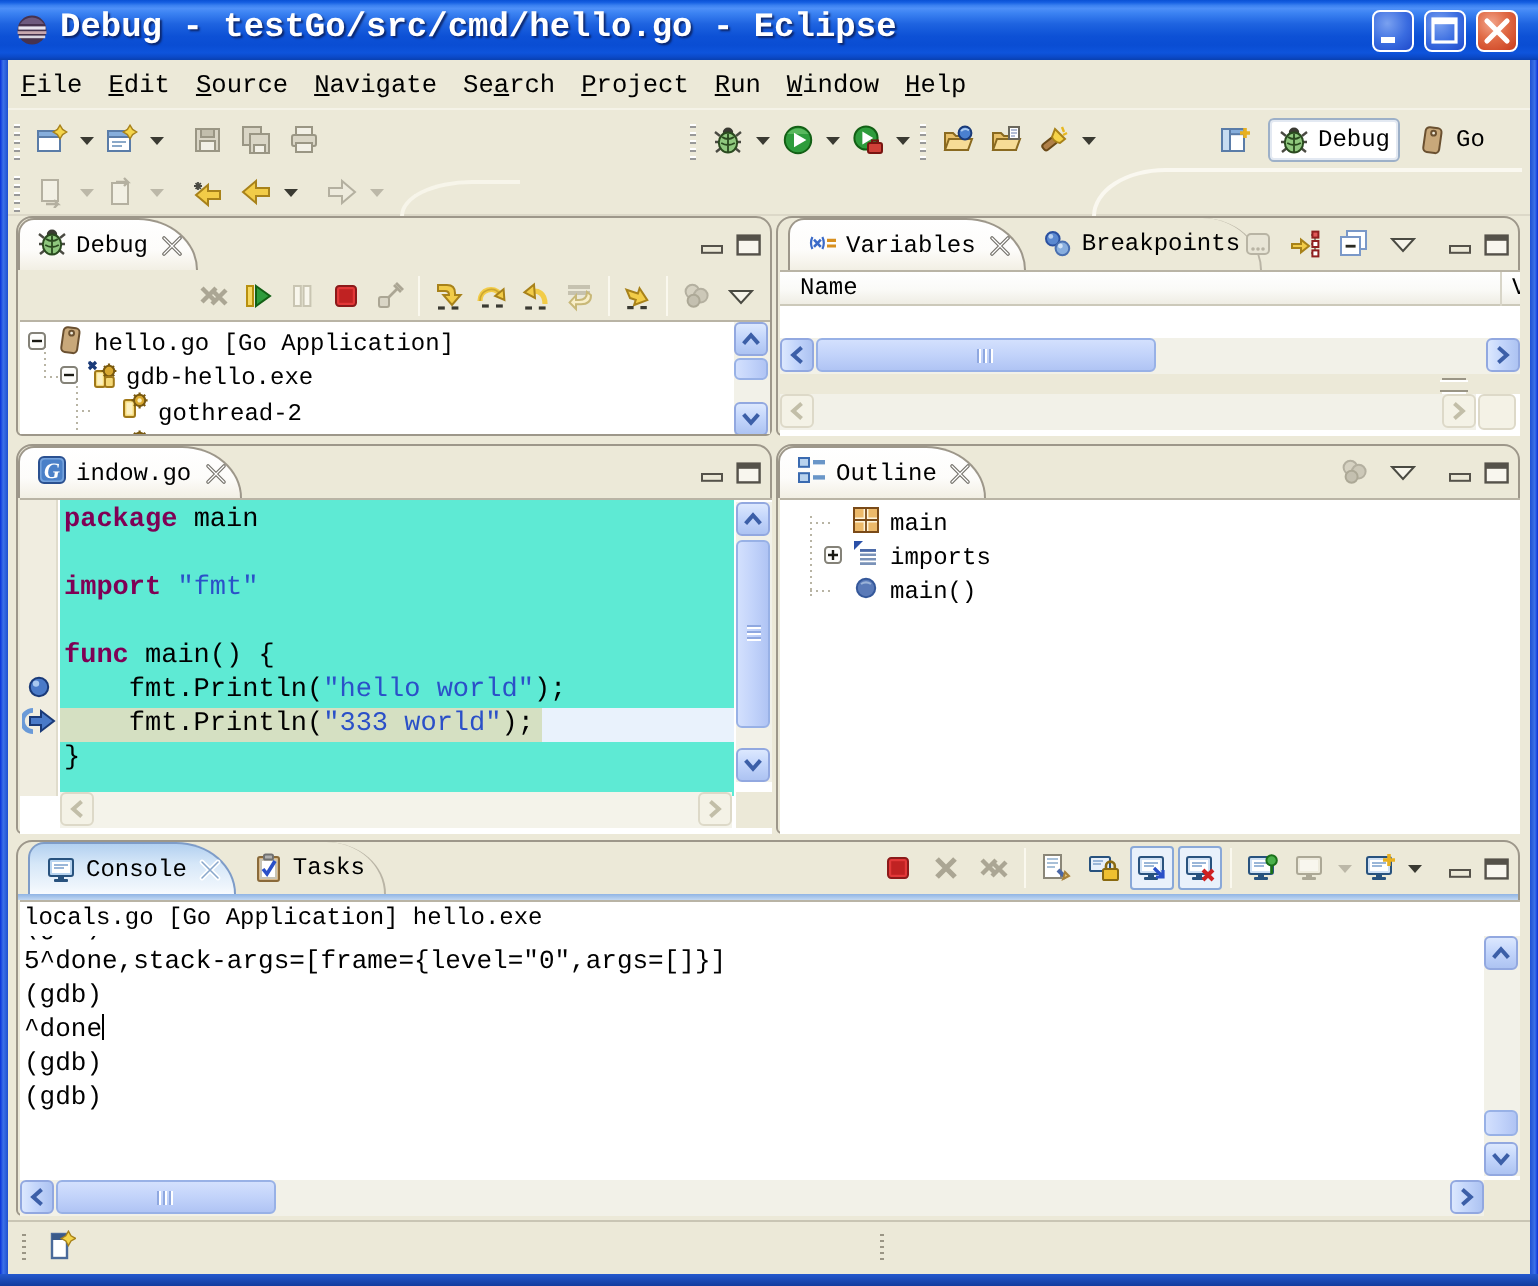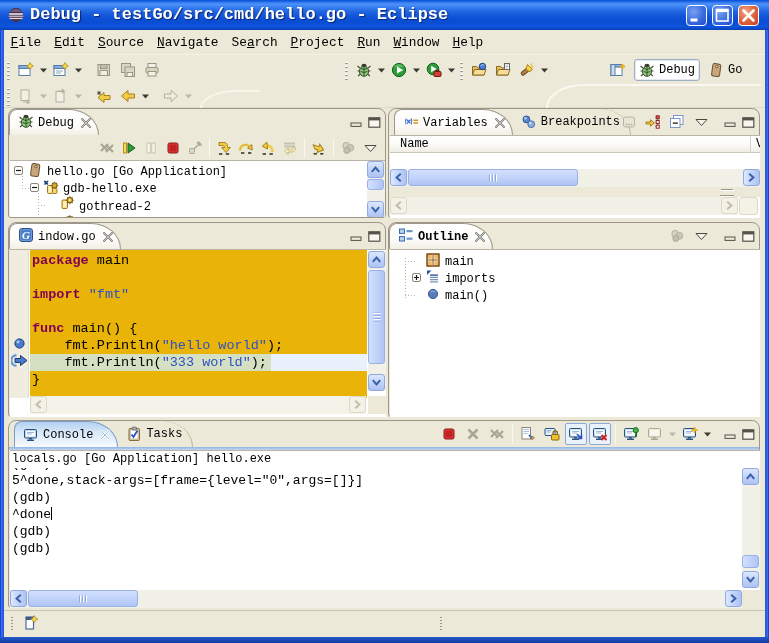--- a/index.html
+++ b/index.html
@@ -113,21 +113,21 @@
 #vars-colheader::after{content:"";position:absolute;left:360px;top:0;width:1px;height:17px;background:#D8D5C8;}
 #vars-sash{position:absolute;left:0;top:51px;width:370px;height:10px;background:#ECE9D8;}
 #vars-sash::after{content:"";position:absolute;right:26px;top:3px;width:14px;height:4px;
   border-top:1px solid #fff;border-bottom:1px solid #9a9585;
   box-shadow:0 -2px 0 -1px #9a9585, 0 2px 0 -1px #fff;}
 #vars-detail-vsb{position:absolute;left:349px;top:61px;width:19px;height:18px;background:#F4F2E6;border:1px solid #DDD9C8;border-radius:3px;}
 #vars-content{background:#fff;}
 
 
 #editor-ruler{position:absolute;left:0;top:0;width:19px;height:148px;background:#F0EDE0;border-right:1px solid #E0DCCC;}
-#editor-text{position:absolute;left:20px;top:0;right:19px;height:148px;background:#eab308;overflow:hidden;}
+#editor-text{position:absolute;left:20px;top:0;right:19px;height:148px;background:#5eead4;overflow:hidden;}
 #code-lines{padding-top:2px;}
 #editor-vsb{right:0;top:1px;width:18px;height:140px;}
 #editor-hsb{left:20px;top:146px;width:336px;height:18px;background:#F4F3EA;}
 #editor-corner{position:absolute;right:0;top:146px;width:18px;height:18px;background:#ECE9D8;}
 
 
 #console-highlight{position:absolute;left:0;top:26px;width:100%;height:3px;
   background:linear-gradient(to bottom,#90B4E4,#C2D8F2);}
 #console-desc{position:absolute;left:0;top:0;width:100%;height:17px;background:#fff;
   font-size:12px;line-height:16px;padding-left:2px;white-space:pre;}
@@ -867,21 +867,21 @@
                 <path d="M1.2 0.8 L5.4 4.5 L1.2 8.2" stroke="#C2BEA8" stroke-width="2" fill="none"></path>
               </svg>
             </span>
           </div>
         </div>
       <div id="editor-corner"></div>
     </div>
   </div>
 
   <div class="panel" id="outline-panel" style="left:388px;top:222px;width:372px;height:195px;">
-    <div class="tab active" id="outline-tab" style="left:0;font-weight:bold;">
+    <div class="tab active" id="outline-tab" style="left:0;">
       <span class="ticon"><span style="display: inline-flex;">
             <svg width="16" height="16" viewBox="0 0 16 16">
               <rect x="1.5" y="2" width="5" height="4.4" fill="#B8D2EE" stroke="#3A6AB0"></rect>
               <rect x="1.5" y="9.6" width="5" height="4.4" fill="#B8D2EE" stroke="#3A6AB0"></rect>
               <rect x="8.5" y="3" width="6" height="2.2" fill="#6A96C8"></rect>
               <rect x="8.5" y="10.6" width="6" height="2.2" fill="#6A96C8"></rect>
             </svg>
           </span></span>
       <span class="tlabel">Outline</span>
       <span class="closex"><span style="display: inline-flex;">

